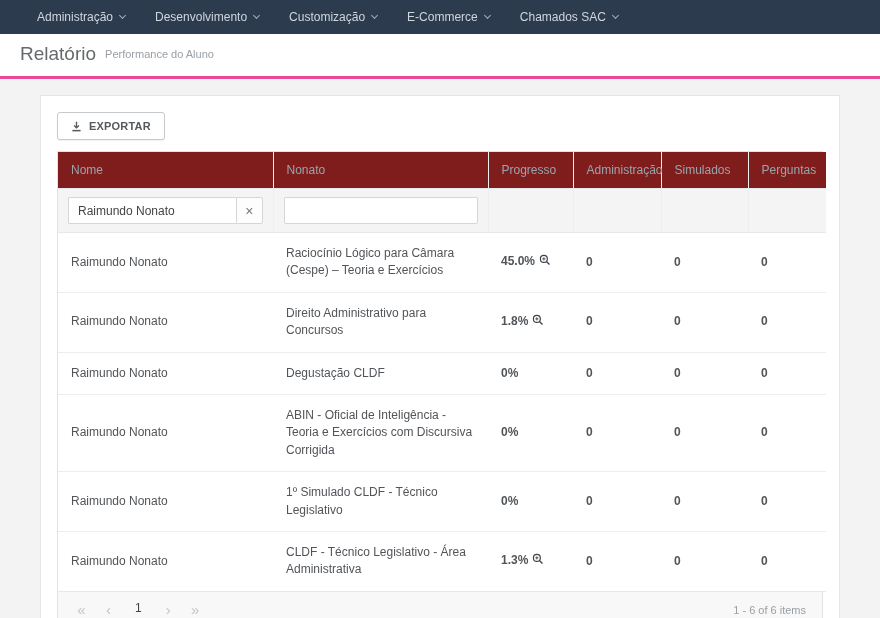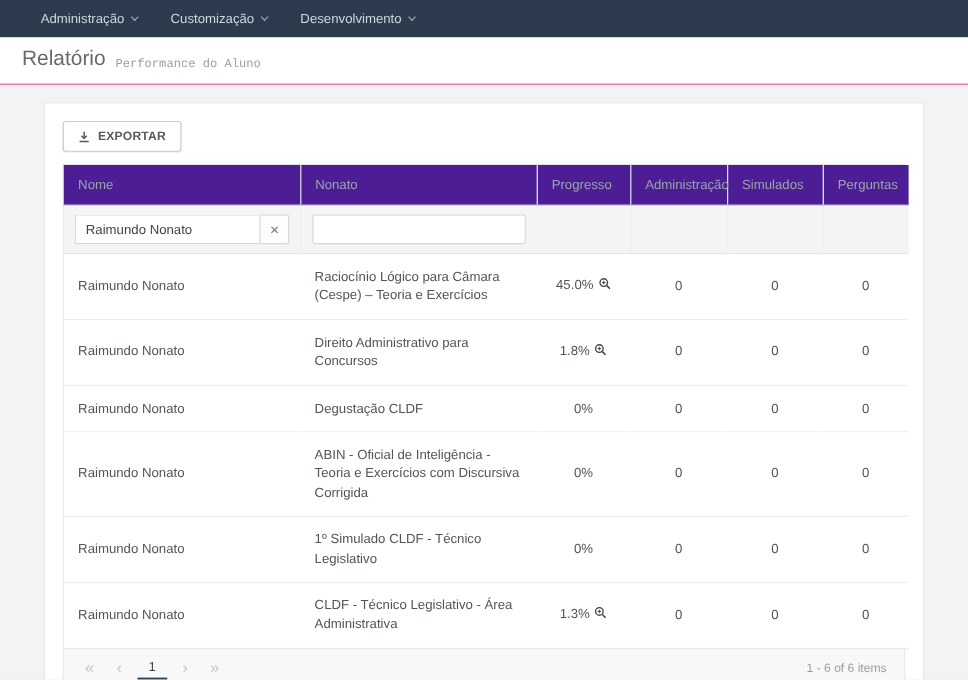--- a/index.html
+++ b/index.html
@@ -6,69 +6,77 @@
   html,body { background:#e9e9ea; }
   body { font-family:"Liberation Sans", sans-serif; }
   .app { width:880px; height:618px; display:flex; flex-direction:column; background:#f3f3f4; overflow:hidden; margin:0 auto; }
 
   
   .topnav { background:#2d3b4e; height:34px; display:flex; align-items:stretch; padding:0 22px; flex-shrink:0; }
   .nav-item { color:#cfd6de; font-size:12px; padding:0 15px; display:flex; align-items:center; gap:7px; cursor:pointer; white-space:nowrap; }
   .caret { width:5px; height:5px; border-right:1px solid #9fb0c0; border-bottom:1px solid #9fb0c0; transform:rotate(45deg); margin-top:-3px; display:inline-block; }
 
   
-  .page-header { background:#ffffff; border-bottom:1px solid #ec4899; padding:9px 20px 11px; display:flex; align-items:flex-end; gap:9px; flex-shrink:0; }
+  .page-header { background:#ffffff; border-bottom:3px solid #ec4899; padding:9px 20px 11px; display:flex; align-items:center; gap:9px; flex-shrink:0; }
   .page-title { font-size:19px; font-weight:400; color:#676a6c; }
-  .page-subtitle { font-size:11px; color:#9aa0a5;font-family:Liberation Mono, monospace; }
+  .page-subtitle { font-size:11px; color:#9aa0a5; }
 
   
   .content { flex:1 1 auto; padding:16px 40px 0; }
   .card { background:#ffffff; border:1px solid #e4e6e8; padding:16px; box-shadow:0 0 1px rgba(0,0,0,0.03); }
 
   .export-btn { display:inline-flex; align-items:center; gap:7px; background:#fff; border:1px solid #c7c9cb; border-radius:3px; padding:7px 13px; font-size:11px; font-weight:bold; color:#555a5e; letter-spacing:0.2px; cursor:pointer; margin-bottom:11px; box-shadow:0 1px 1px rgba(0,0,0,0.06); font-family:"Liberation Sans", sans-serif; }
 
   .grid-wrap { border:1px solid #e1e3e5; }
   table { width:100%; border-collapse:collapse; table-layout:fixed; font-size:12px; color:#515559; }
-  thead th { font-weight:400; font-size:12px; color:#9aa4ac; text-align:left; padding:11px 13px; background:#4c1d95; border-bottom:1px solid #e6e8ea; border-left:1px solid #eceeef; cursor:pointer; }
+  thead th { font-weight:400; font-size:12px; color:#9aa4ac; text-align:left; padding:11px 13px; background:#7f1d1d; border-bottom:1px solid #e6e8ea; border-left:1px solid #eceeef; cursor:pointer; }
   thead th:first-child { border-left:none; }
 
   tr.filter-row td { background:#f4f4f5; padding:8px 10px; border-bottom:1px solid #e6e8ea; border-left:1px solid #eceeef; }
   tr.filter-row td:first-child { border-left:none; }
   .filter-widget { display:flex; align-items:stretch; }
   .filter-widget input { flex:1 1 auto; min-width:0; height:27px; border:1px solid #d4d6d8; border-right:none; border-radius:2px 0 0 2px; padding:0 9px; font-size:12px; color:#444; font-family:"Liberation Sans", sans-serif; background:#fff; outline:none; }
   .clear-btn { width:27px; height:27px; border:1px solid #d4d6d8; border-radius:0 2px 2px 0; background:#fdfdfd; color:#777; font-size:14px; line-height:1; cursor:pointer; }
   .plain-input { width:100%; height:27px; border:1px solid #d4d6d8; border-radius:2px; padding:0 9px; font-size:12px; color:#444; font-family:"Liberation Sans", sans-serif; background:#fff; outline:none; }
 
   tbody td { padding:12px 13px; border-bottom:1px solid #eceeef; vertical-align:middle; background:#fff; line-height:1.45; }
   tbody tr:last-child td { border-bottom:1px solid #e6e8ea; }
-  .td-center { text-align:center; }
+  .td-center { text-align:left;font-weight:bold; }
   .zoom-ic { display:inline-block; margin-left:4px; vertical-align:-1px; cursor:pointer; }
 
   
   .pager { display:flex; align-items:center; background:#f8f8f9; padding:7px 10px; font-size:12px; color:#9a9ea2; }
   .pg-btn { width:27px; height:22px; display:inline-flex; align-items:center; justify-content:center; color:#c2c5c8; font-size:15px; cursor:pointer; user-select:none; }
   .pg-current { color:#3c434a; padding:1px 10px 3px; border-bottom:2px solid #33414e; margin:0 3px; cursor:pointer; }
   .pg-info { margin-left:auto; font-size:11px; color:#9a9ea2; padding-right:6px; }
 </style>
 </head>
 <body>
 
 <div class="app">
 
   <nav class="topnav">
     <div class="nav-item">
       <span>Administração</span>
       <span class="caret"></span>
     </div>
     <div class="nav-item">
+      <span>Desenvolvimento</span>
+      <span class="caret"></span>
+    </div>
+    <div class="nav-item">
       <span>Customização</span>
       <span class="caret"></span>
     </div>
     <div class="nav-item">
-      <span>Desenvolvimento</span>
+      <span>E-Commerce</span>
+      <span class="caret"></span>
+    </div>
+    <div class="nav-item">
+      <span>Chamados SAC</span>
       <span class="caret"></span>
     </div>
   </nav>
 
   <header class="page-header">
     <span class="page-title">Relatório</span>
     <span class="page-subtitle">Performance do Aluno</span>
   </header>
 
   <main class="content">

